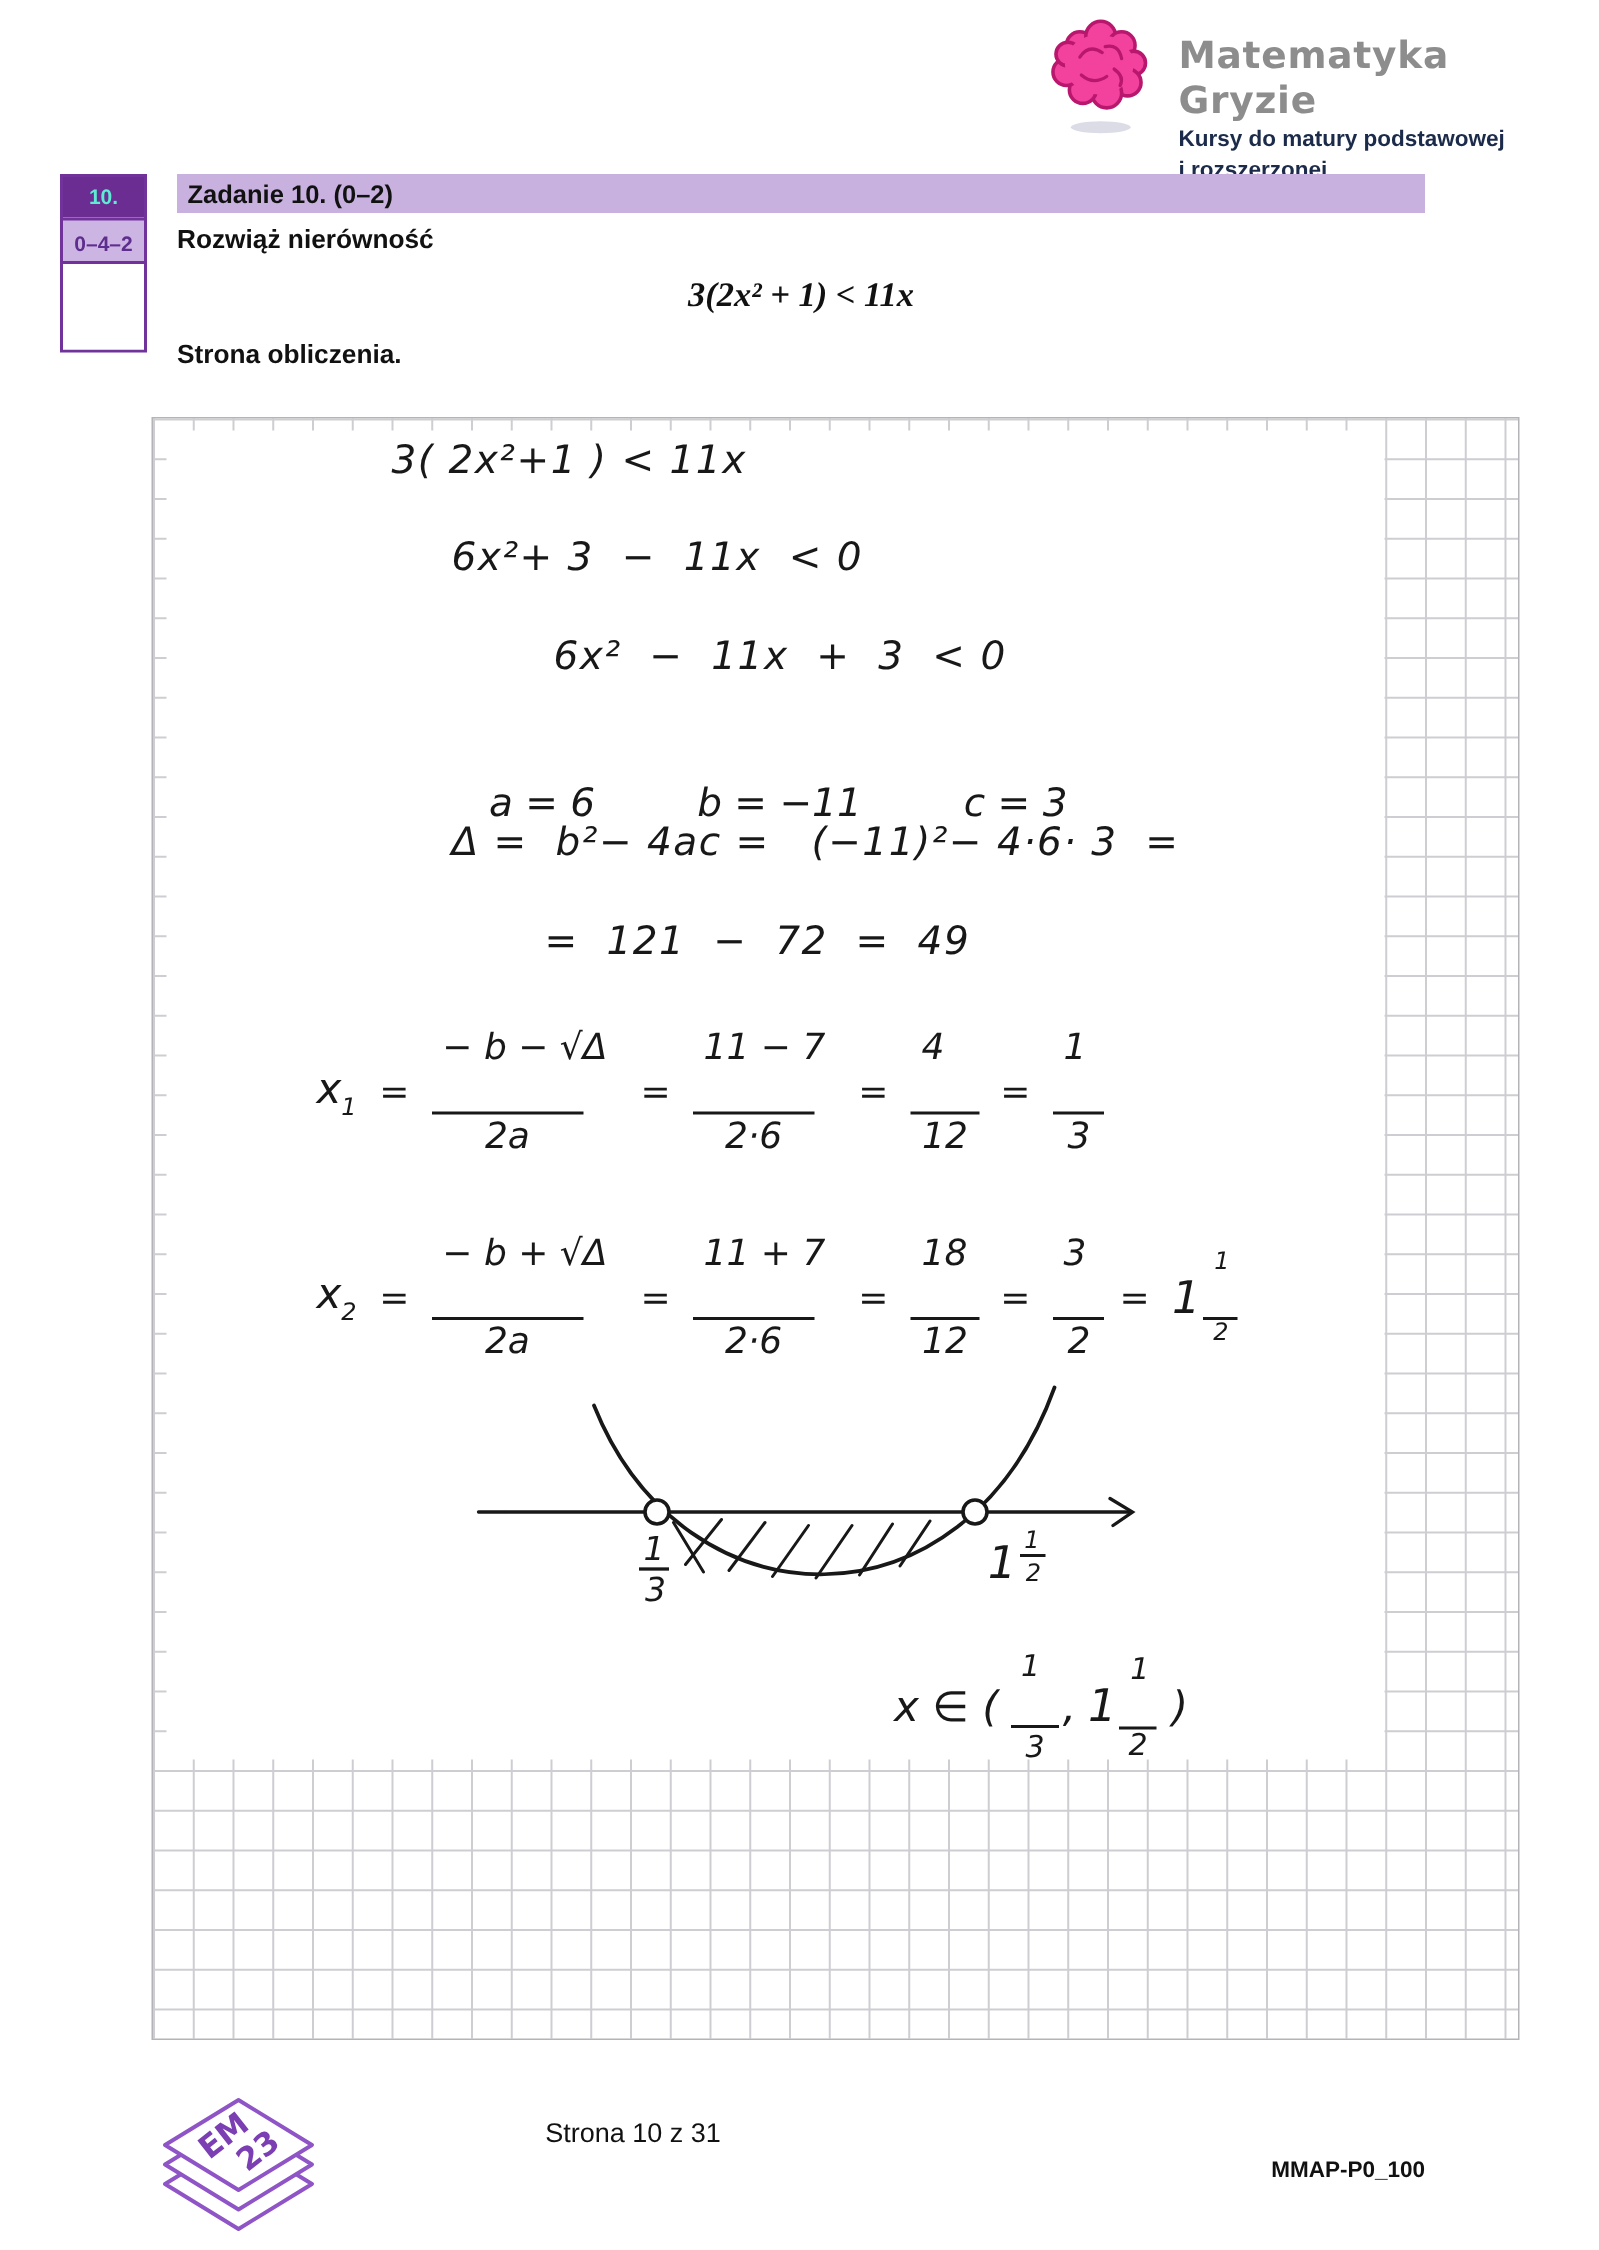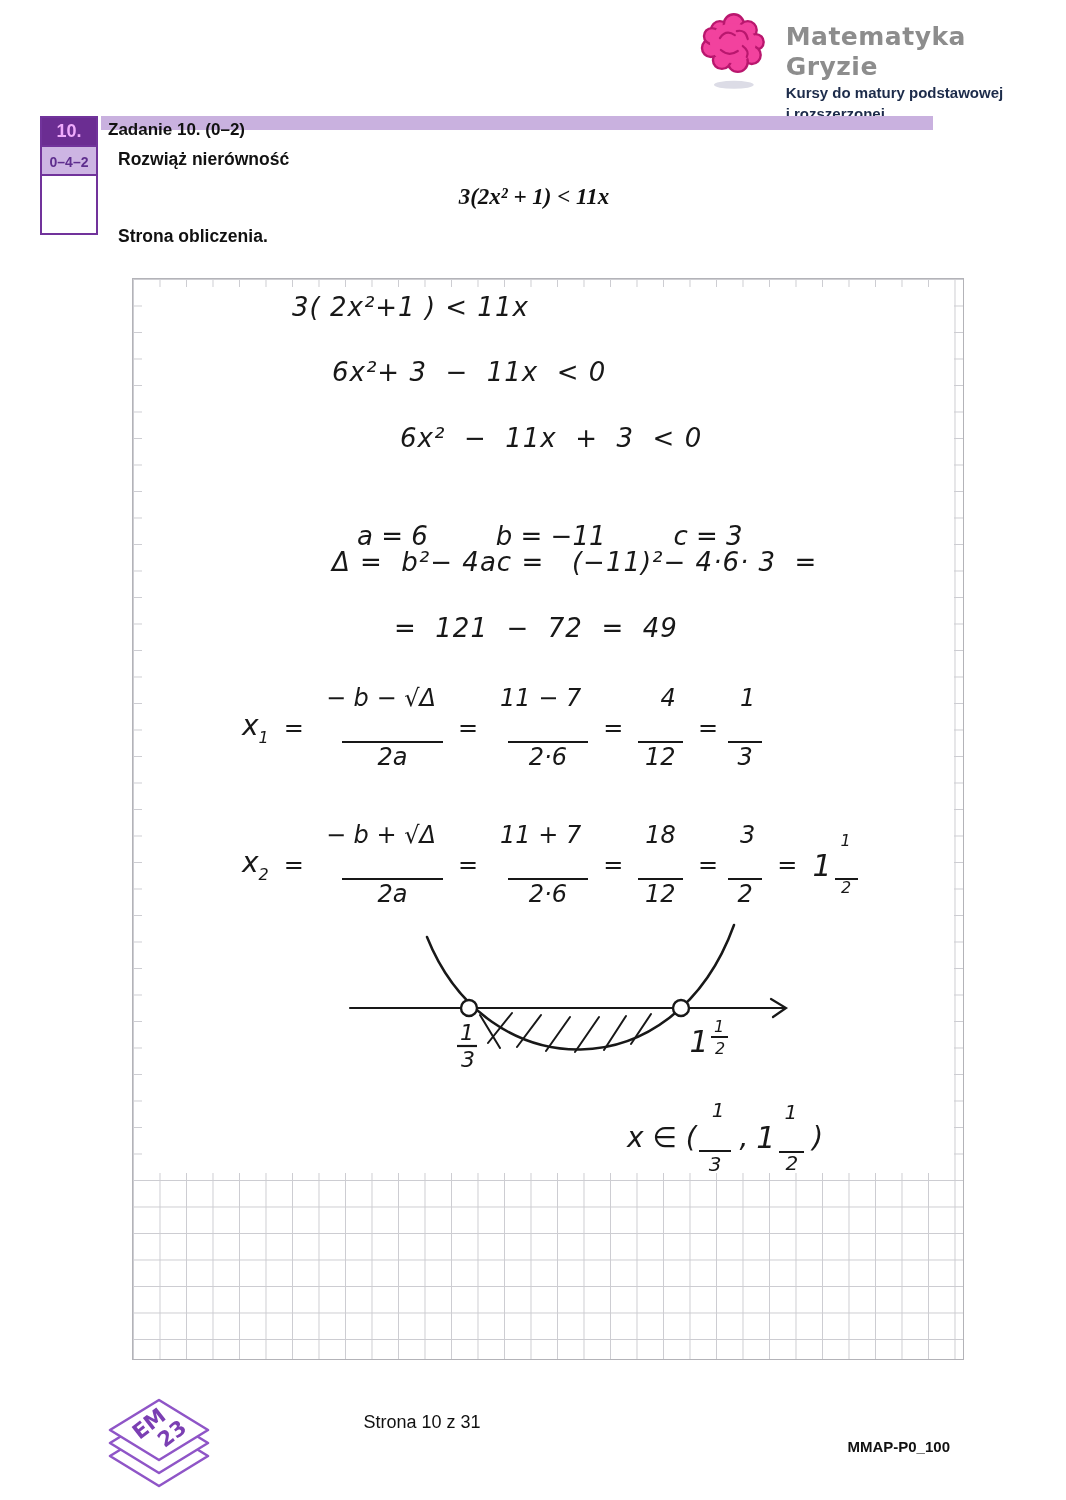--- a/index.html
+++ b/index.html
@@ -8,42 +8,42 @@
     font-family:"Liberation Sans", sans-serif;color:#111;overflow:hidden;
   }
   
   .logo-wrap{position:absolute;left:698px;top:12px;display:flex;}
   .logo-text{margin-left:18px;padding-top:10px;}
   .logo-title{font-family:"DejaVu Sans",sans-serif;font-weight:bold;font-size:25px;color:#8d8d8d;letter-spacing:.5px;line-height:30px;}
   .logo-sub{font-size:15px;font-weight:bold;color:#1c2b4a;line-height:21px;}
   
   .task-box{position:absolute;left:40px;top:116px;width:58px;border:2px solid #71339b;box-sizing:border-box;}
   .task-box .cell{box-sizing:border-box;text-align:center;font-weight:bold;}
-  .cell-num{background:#6b2d92;color:#f0abfc;font-size:18px;height:27px;line-height:27px;}
+  .cell-num{background:#6b2d92;color:#5eead4;font-size:14px;height:27px;line-height:27px;}
   .cell-pts{background:#cdb5e3;color:#5e2e8e;font-size:14px;height:31px;line-height:31px;border-top:2px solid #71339b;border-bottom:2px solid #71339b;}
   .cell-empty{background:#fff;height:57px;}
   
-  .task-header{position:absolute;left:101px;top:116px;width:832px;height:14px;line-height:27px;background:#c9b1df;font-weight:bold;font-size:17px;padding-left:7px;box-sizing:border-box;}
+  .task-header{position:absolute;left:118px;top:116px;width:832px;height:26px;line-height:27px;background:#c9b1df;font-weight:bold;font-size:17px;padding-left:7px;box-sizing:border-box;}
   .task-instruction{position:absolute;left:118px;top:149px;font-weight:bold;font-size:17.5px;}
   .task-formula{position:absolute;left:118px;top:184px;width:832px;text-align:center;font-family:"Liberation Serif",serif;font-weight:bold;font-size:23px;font-style:italic;}
   .task-closing{position:absolute;left:118px;top:226px;font-weight:bold;font-size:17.5px;}
   
   .grid-area{
-    position:absolute;left:132px;top:278px;width:832px;height:1082px;box-sizing:border-box;
+    position:absolute;left:101px;top:278px;width:912px;height:1082px;box-sizing:border-box;
     border:1px solid #b3b3b8;
     background-image:linear-gradient(#cdcdd2 1px,transparent 1px),linear-gradient(90deg,#cdcdd2 1px,transparent 1px);
     background-size:26.5px 26.5px;
   }
   .worksheet{position:absolute;left:9px;top:8px;width:812px;height:886px;background:#ffffff;}
   
   .hand{font-family:"DejaVu Sans",sans-serif;font-style:italic;color:#181818;}
   .hline{position:absolute;white-space:pre;font-size:26px;letter-spacing:1px;}
   .coefs{position:absolute;display:flex;gap:68px;font-size:26px;margin-top:36px;}
   .hrow{position:absolute;display:flex;align-items:center;gap:15px;font-size:24px;}
-  .frac{display:flex;flex-direction:column;align-items:flex-end;line-height:1.15;}
+  .frac{display:flex;flex-direction:column;align-items:flex-start;line-height:1.15;}
   .frac .num{padding:0 7px;}
   .frac .den{border-top:2.5px solid #181818;padding:1px 7px 0 7px;min-width:70%;text-align:center;margin-top:28px;}
   .xterm{font-size:28px;}
   .xterm .xsub{font-size:16px;vertical-align:-8px;}
   .mixed{display:flex;align-items:center;gap:2px;}
   .mixed .whole{font-size:30px;}
   .mixed .frac{font-size:16px;line-height:1.05;}
   .mixed .frac .den{border-top:2px solid #181818;padding:0 3px;}
   .answer-row{position:absolute;display:flex;align-items:center;gap:8px;font-size:28px;}
   .answer-row .frac{font-size:20px;}

